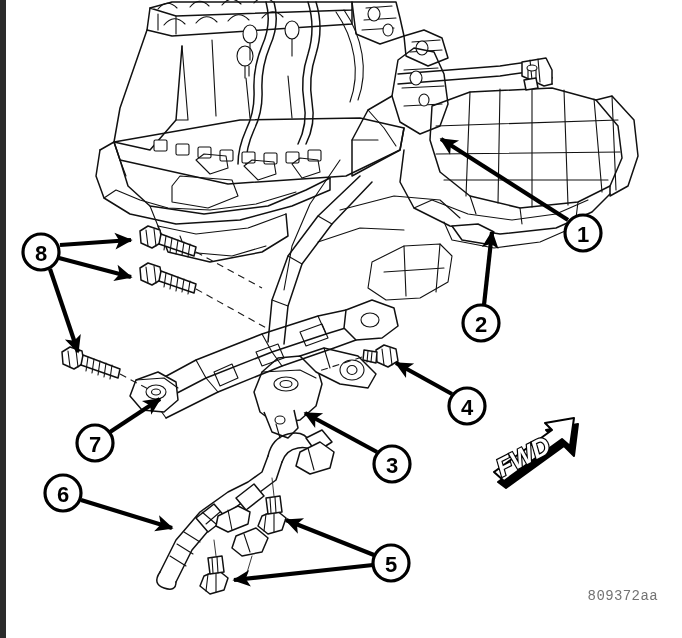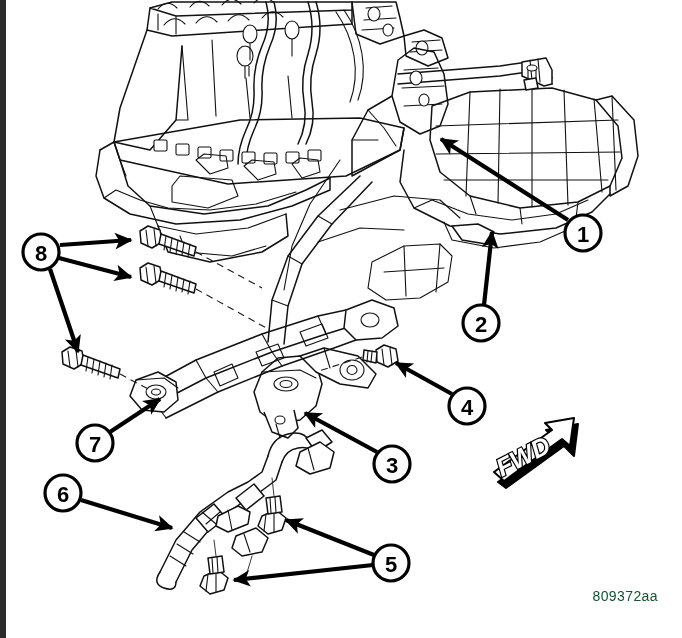--- a/index.html
+++ b/index.html
@@ -61,23 +61,23 @@
     stroke: #000000;
     stroke-width: 2.4;
     paint-order: stroke fill;
     text-anchor: middle;
     dominant-baseline: central;
   }
   .figure-id {
     position: absolute;
     right: 24px;
     bottom: 34px;
-    font-family: Liberation Sans, sans-serif;
+    font-family: Liberation Mono, monospace;
     font-size: 14px;
-    color: #14532d;
+    color: #737373;
     letter-spacing: 0.4px;
     white-space: nowrap;
   }
 </style>
 </head>
 <body>
 
 <div id="diagram-root">
   <div class="edge-bar-left"></div>
 

